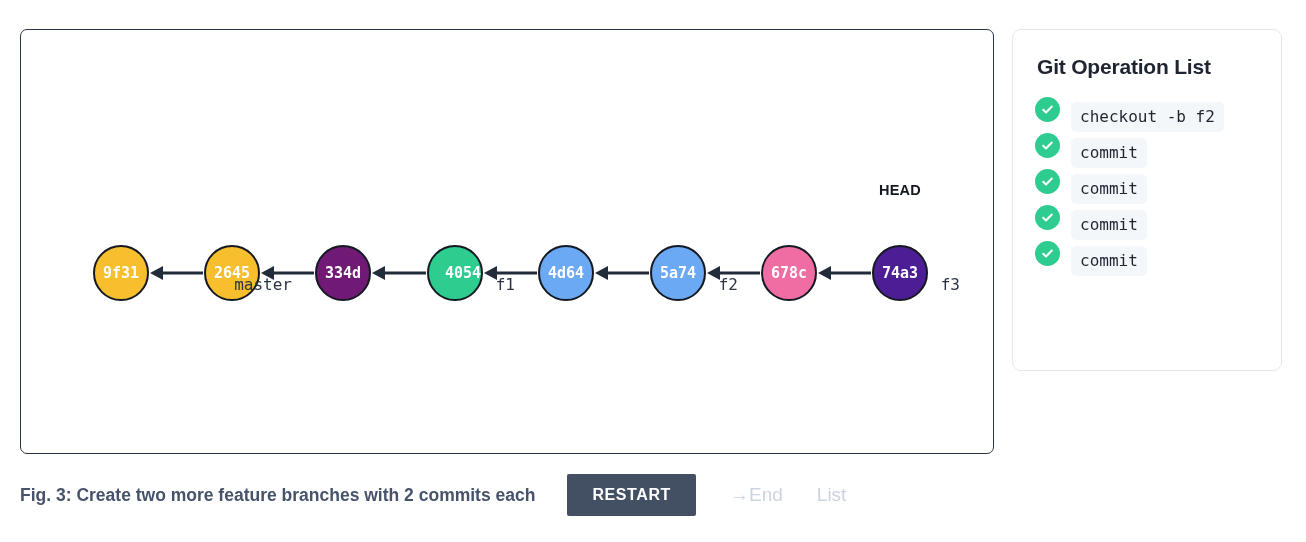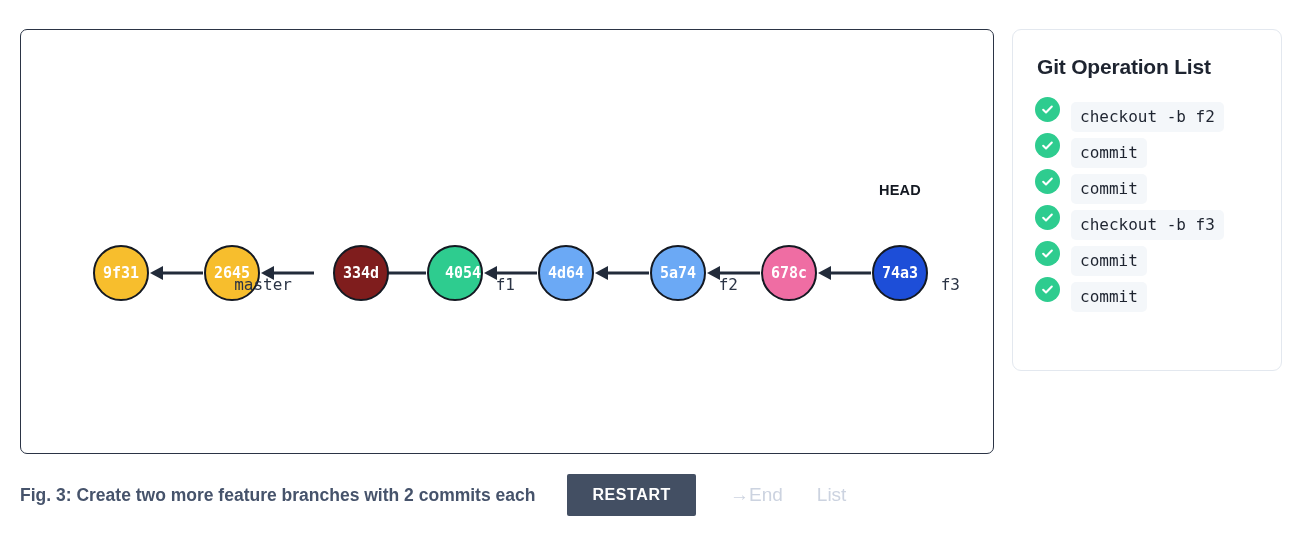--- a/index.html
+++ b/index.html
@@ -192,38 +192,38 @@
       <polygon points="797,243 810,236 810,250" fill="#222b3a"></polygon>
     </svg>
   <div id="nodes-layer">
       <div class="commit-node" style="left: 72px; top: 215px; background: rgb(247, 190, 45);">
         <span>9f31</span>
       </div>
       <div class="commit-node" style="left: 183px; top: 215px; background: rgb(247, 190, 45);">
         <span>2645</span>
       </div>
       <div class="branch-label" style="left: 151px;">master</div>
-      <div class="commit-node" style="left: 312px; top: 215px; background: #7f1d1d;">
+      <div class="commit-node" style="left: 294px; top: 215px; background: #701a75;">
         <span>334d</span>
       </div>
       <div class="commit-node" style="left: 406px; top: 215px; background: rgb(46, 204, 143); justify-content: flex-end;">
         <span>4054</span>
       </div>
       <div class="branch-label" style="left: 374px;">f1</div>
       <div class="commit-node" style="left: 517px; top: 215px; background: rgb(107, 169, 245);">
         <span>4d64</span>
       </div>
       <div class="commit-node" style="left: 629px; top: 215px; background: rgb(107, 169, 245);">
         <span>5a74</span>
       </div>
       <div class="branch-label" style="left: 597px;">f2</div>
       <div class="commit-node" style="left: 740px; top: 215px; background: rgb(239, 109, 163);">
         <span>678c</span>
       </div>
-      <div class="commit-node" style="left: 851px; top: 215px; background: #1d4ed8;">
+      <div class="commit-node" style="left: 851px; top: 215px; background: #4c1d95;">
         <span>74a3</span>
       </div>
       <div class="branch-label" style="left: 819px;">f3</div>
       <div class="head-label" style="left: 819px;">HEAD</div>
     </div>
 </div>
 
 <div id="caption-row">
   <div id="figure-caption">Fig. 3: Create two more feature branches with 2 commits each</div>
   <button id="restart-button">RESTART</button>
@@ -257,28 +257,20 @@
           </svg>
         </span>
         <span class="op-cmd">commit</span>
       </div>
       <div class="op-item">
         <span class="op-check">
           <svg width="15" height="15" viewBox="0 0 16 16" xmlns="http://www.w3.org/2000/svg">
             <path d="M3.4 8.3 L6.4 11.2 L12.6 4.9" fill="none" stroke="#ffffff" stroke-width="2.2" stroke-linecap="round" stroke-linejoin="round"></path>
           </svg>
         </span>
-        <span class="op-cmd">checkout -b f3</span>
-      </div>
-      <div class="op-item">
-        <span class="op-check">
-          <svg width="15" height="15" viewBox="0 0 16 16" xmlns="http://www.w3.org/2000/svg">
-            <path d="M3.4 8.3 L6.4 11.2 L12.6 4.9" fill="none" stroke="#ffffff" stroke-width="2.2" stroke-linecap="round" stroke-linejoin="round"></path>
-          </svg>
-        </span>
         <span class="op-cmd">commit</span>
       </div>
       <div class="op-item">
         <span class="op-check">
           <svg width="15" height="15" viewBox="0 0 16 16" xmlns="http://www.w3.org/2000/svg">
             <path d="M3.4 8.3 L6.4 11.2 L12.6 4.9" fill="none" stroke="#ffffff" stroke-width="2.2" stroke-linecap="round" stroke-linejoin="round"></path>
           </svg>
         </span>
         <span class="op-cmd">commit</span>
       </div>

